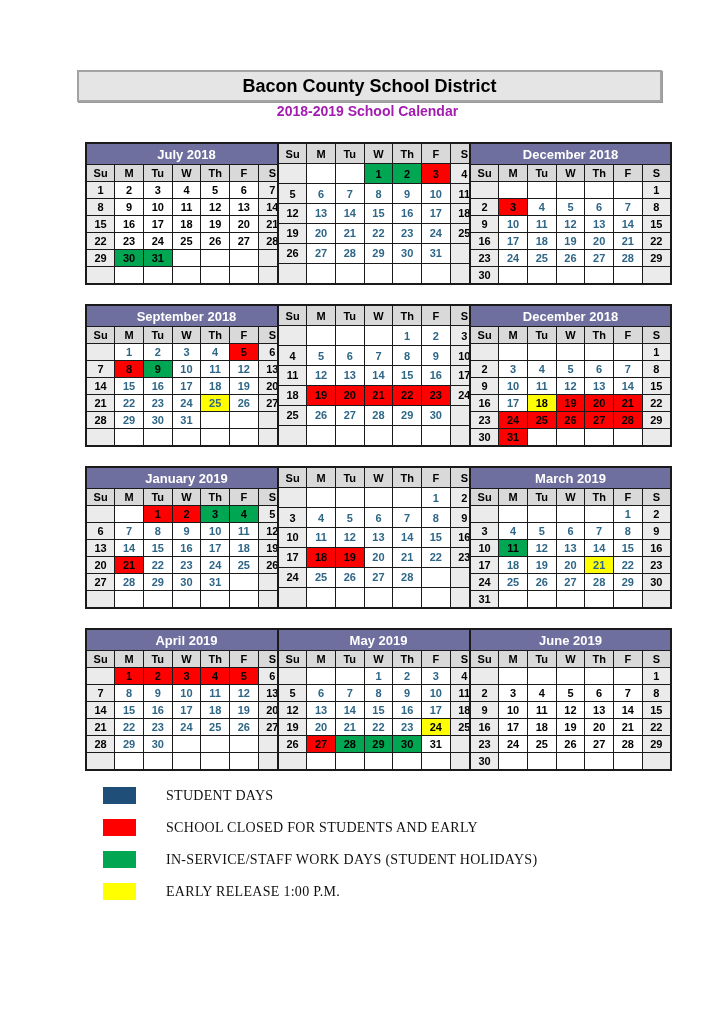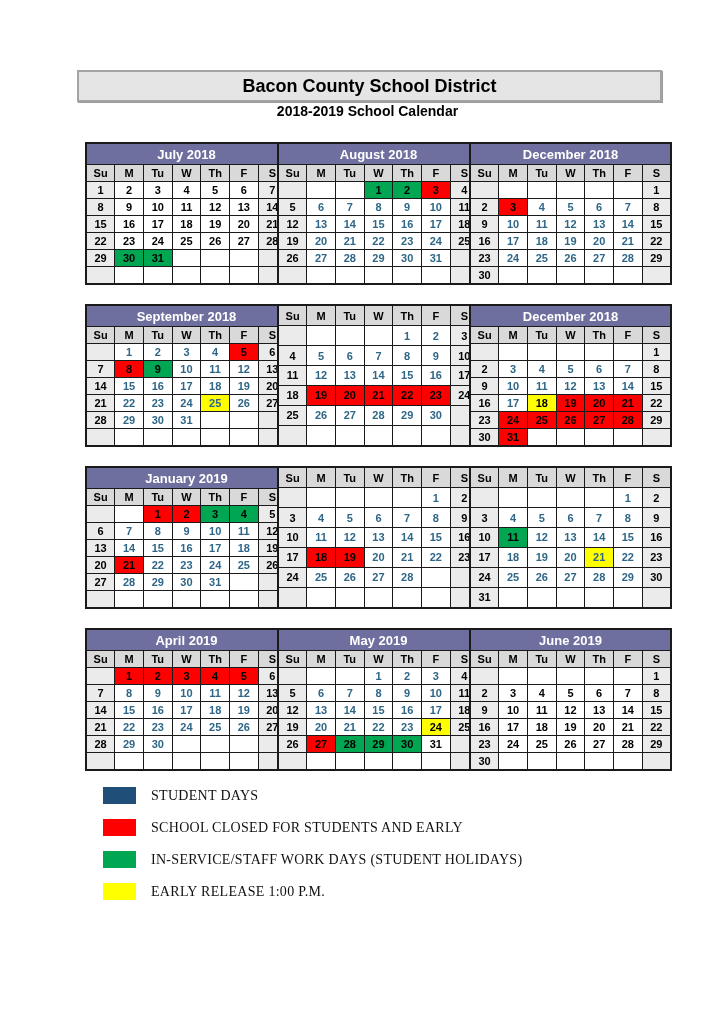--- a/index.html
+++ b/index.html
@@ -4,21 +4,21 @@
 <style>
   html,body{margin:0;padding:0;background:#fff;}
   .page{position:relative;width:724px;height:1024px;background:#ffffff;
         font-family:"Liberation Sans",sans-serif;overflow:hidden;}
 
   .title-box{position:absolute;left:77px;top:70px;width:581px;height:28px;
              background:#e5e5e5;border:2px solid #a3a3a3;box-shadow:1px 1px 0 #9a9a9a;
              display:flex;align-items:center;justify-content:center;
              font-size:18px;font-weight:bold;color:#000;}
   .subtitle{position:absolute;left:77px;top:103px;width:581px;text-align:center;
-            font-size:14px;font-weight:bold;color:#000000;}
+            font-size:14px;font-weight:bold;color:#a21caf;}
 
   .months{position:absolute;left:85px;top:142px;display:grid;
           grid-template-columns:repeat(3,181px);column-gap:11px;row-gap:19px;}
 
   table.month{border-collapse:collapse;width:203px;table-layout:fixed;
               border:2px solid #1a1a1a;}
   table.month th, table.month td{border:1px solid #1a1a1a;text-align:center;
               font-weight:bold;padding:0;overflow:hidden;}
   th.mh{background:var(--month-header-bg,#6f6f9f);color:#fff;font-size:13px;height:20px;}
   th.dh{background:var(--day-header-bg,#d9d9d9);color:#000;font-size:11px;height:16px;}
@@ -26,21 +26,21 @@
   td.we{background:var(--weekend-bg,#ebebeb);}
   td.s{color:var(--student-text,#2e6687);}
   td.r{background:var(--closed-bg,#ff0000);color:#000;}
   td.g{background:var(--inservice-bg,#00a651);color:#000;}
   td.y{background:var(--early-bg,#ffff00);color:#000;}
   td.yb{background:var(--early-bg,#ffff00);color:var(--student-text,#2e6687);}
 
   .legend{position:absolute;left:103px;top:787px;}
   .legend-item{display:flex;align-items:center;margin-bottom:15px;height:17px;}
   .swatch{width:33px;height:17px;display:inline-block;flex:0 0 auto;}
-  .legend-label{margin-left:15px;font-family:"Liberation Serif",serif;
+  .legend-label{margin-left:30px;font-family:"Liberation Serif",serif;
                 font-size:14px;color:#111;letter-spacing:0.3px;}
 </style>
 </head>
 <body>
 
 <div class="page">
   <div class="title-box">
     <span>Bacon County School District</span>
   </div>
   <div class="subtitle">2018-2019 School Calendar</div>
@@ -112,23 +112,20 @@
             <td class="cell"></td>
             <td class="cell"></td>
             <td class="cell"></td>
             <td class="cell we"></td>
           </tr>
         </tbody>
       </table>
       <table class="month">
         <tbody>
           <tr>
-            <th class="mh" colspan="7">August 2018</th>
-          </tr>
-          <tr>
             <th class="dh">Su</th>
             <th class="dh">M</th>
             <th class="dh">Tu</th>
             <th class="dh">W</th>
             <th class="dh">Th</th>
             <th class="dh">F</th>
             <th class="dh">S</th>
           </tr>
           <tr>
             <td class="cell we"></td>
@@ -595,20 +592,23 @@
             <td class="cell"></td>
             <td class="cell"></td>
             <td class="cell"></td>
             <td class="cell"></td>
             <td class="cell we"></td>
           </tr>
         </tbody>
       </table>
       <table class="month">
         <tbody>
+          <tr>
+            <th class="mh" colspan="7">March 2019</th>
+          </tr>
           <tr>
             <th class="dh">Su</th>
             <th class="dh">M</th>
             <th class="dh">Tu</th>
             <th class="dh">W</th>
             <th class="dh">Th</th>
             <th class="dh">F</th>
             <th class="dh">S</th>
           </tr>
           <tr>

